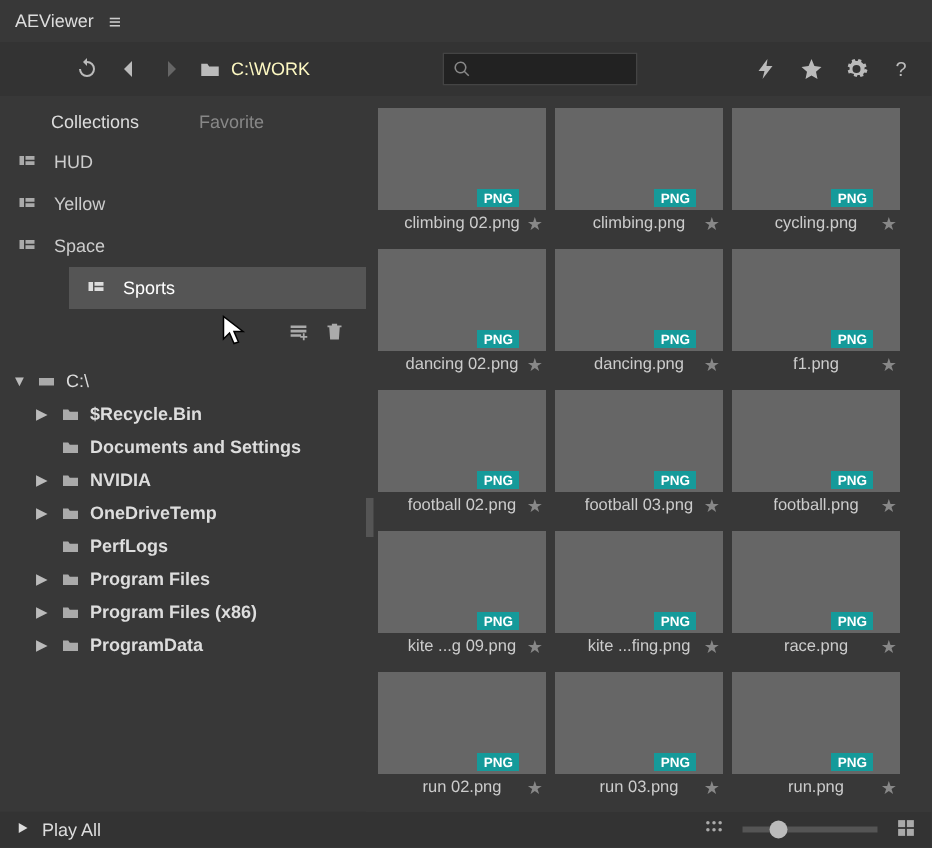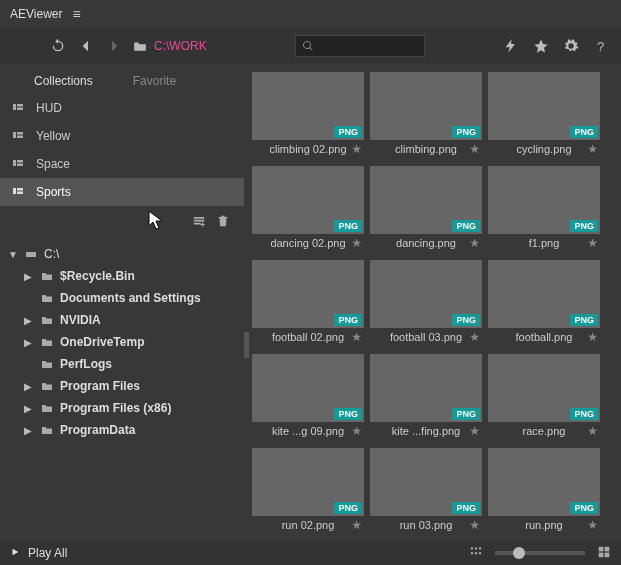--- a/index.html
+++ b/index.html
@@ -39,21 +39,21 @@
 }
 .tool-icon {
   width: 20px; height: 20px;
   display: flex; align-items: center; justify-content: center;
   cursor: pointer; color: #bbb;
 }
 .tool-icon svg { width: 16px; height: 16px; fill: #bbb; }
 .path-box {
   display: flex; align-items: center;
   gap: 6px;
-  color: #ec4899;
+  color: #fef9c3;
   cursor: pointer;
 }
 .path-box svg { width: 16px; height: 14px; fill: #bbb; }
 .search-box {
   margin-left: 80px;
   width: 130px;
   height: 22px;
   background: #222;
   border: 1px solid #444;
   display: flex;
@@ -86,21 +86,21 @@
 .collections-header .ch-favorite { color: #888; margin-left: 40px; }
 .collection-item {
   height: 28px;
   display: flex;
   align-items: center;
   padding: 0 10px;
   gap: 10px;
   cursor: pointer;
   color: #ccc;
 }
-.collection-item.selected { background: #555; color: #fff; }
+.collection-item.selected { background: #555; color: #fff; margin-left: 46px; }
 .collection-item .coll-icon svg { width: 16px; height: 12px; fill: #aaa; }
 .selected .coll-icon svg { fill: #ddd; }
 
 .collection-tools {
   display: flex;
   justify-content: flex-end;
   gap: 10px;
   padding: 8px 14px;
 }
 .collection-tools .mini-icon svg { width: 14px; height: 14px; fill: #aaa; cursor: pointer; }
@@ -162,21 +162,21 @@
   flex-direction: column;
   cursor: pointer;
 }
 .thumb .img {
   width: 112px; height: 68px;
   background: #666;
   position: relative;
 }
 .thumb .badge {
   position: absolute;
-  right: 2px; bottom: 2px;
+  right: 18px; bottom: 2px;
   background: #159a9a;
   color: #fff;
   font-size: 9px;
   font-weight: bold;
   padding: 1px 4px;
 }
 .thumb .caption {
   height: 18px;
   display: flex;
   align-items: center;

